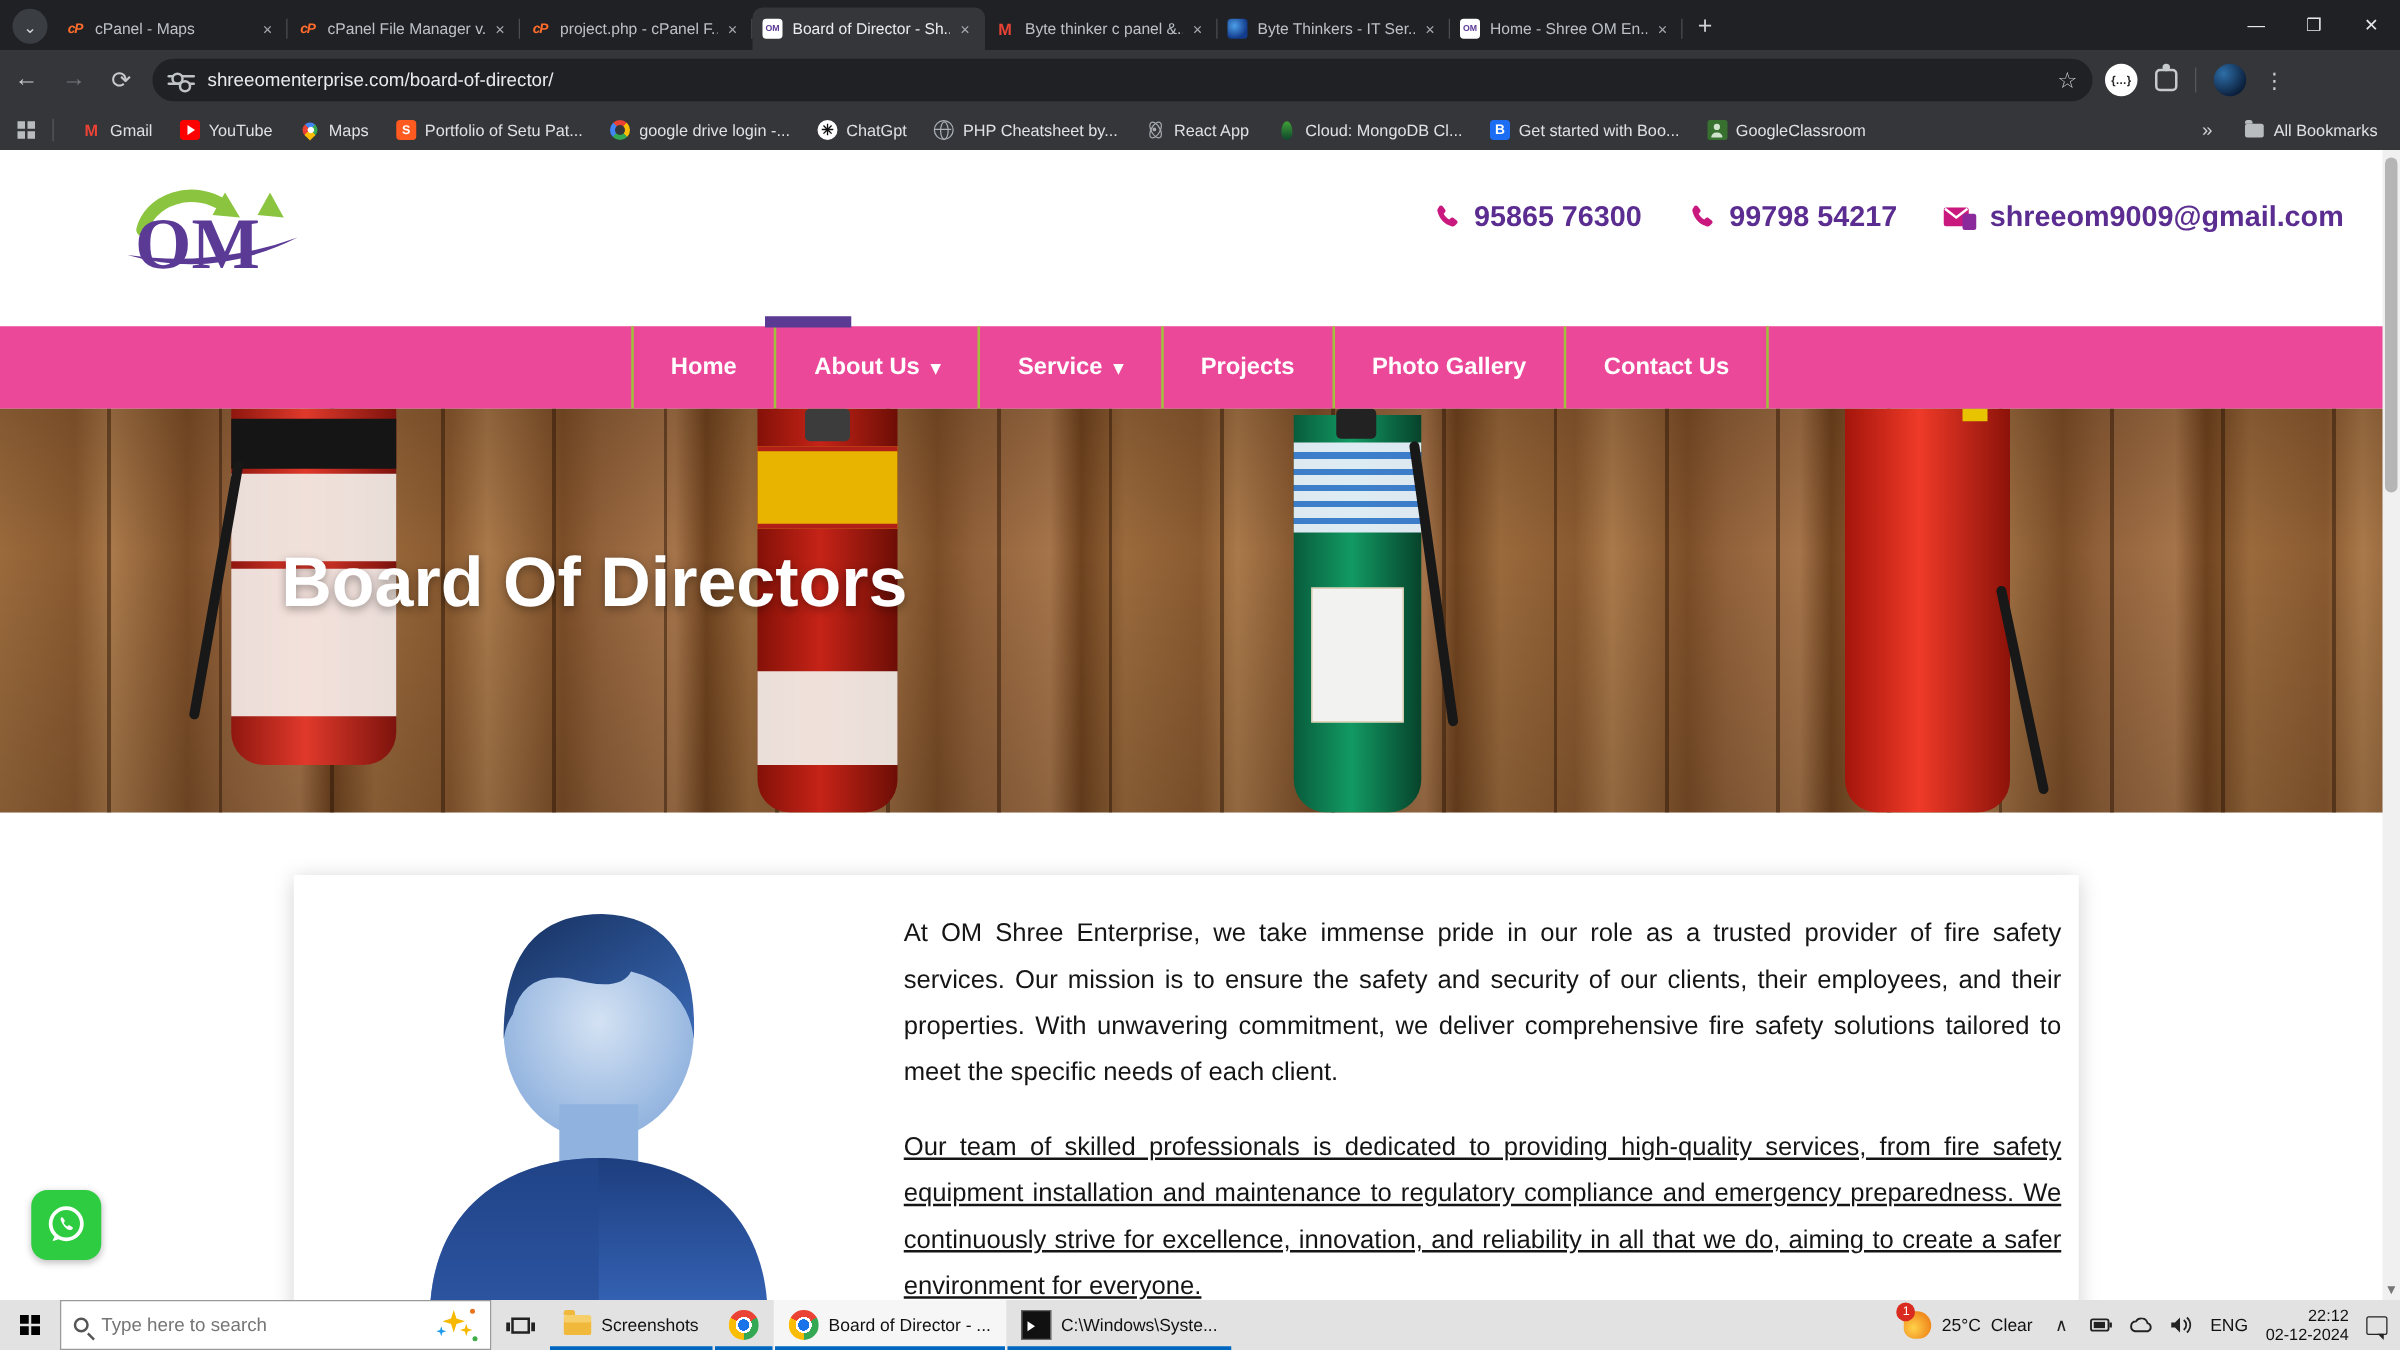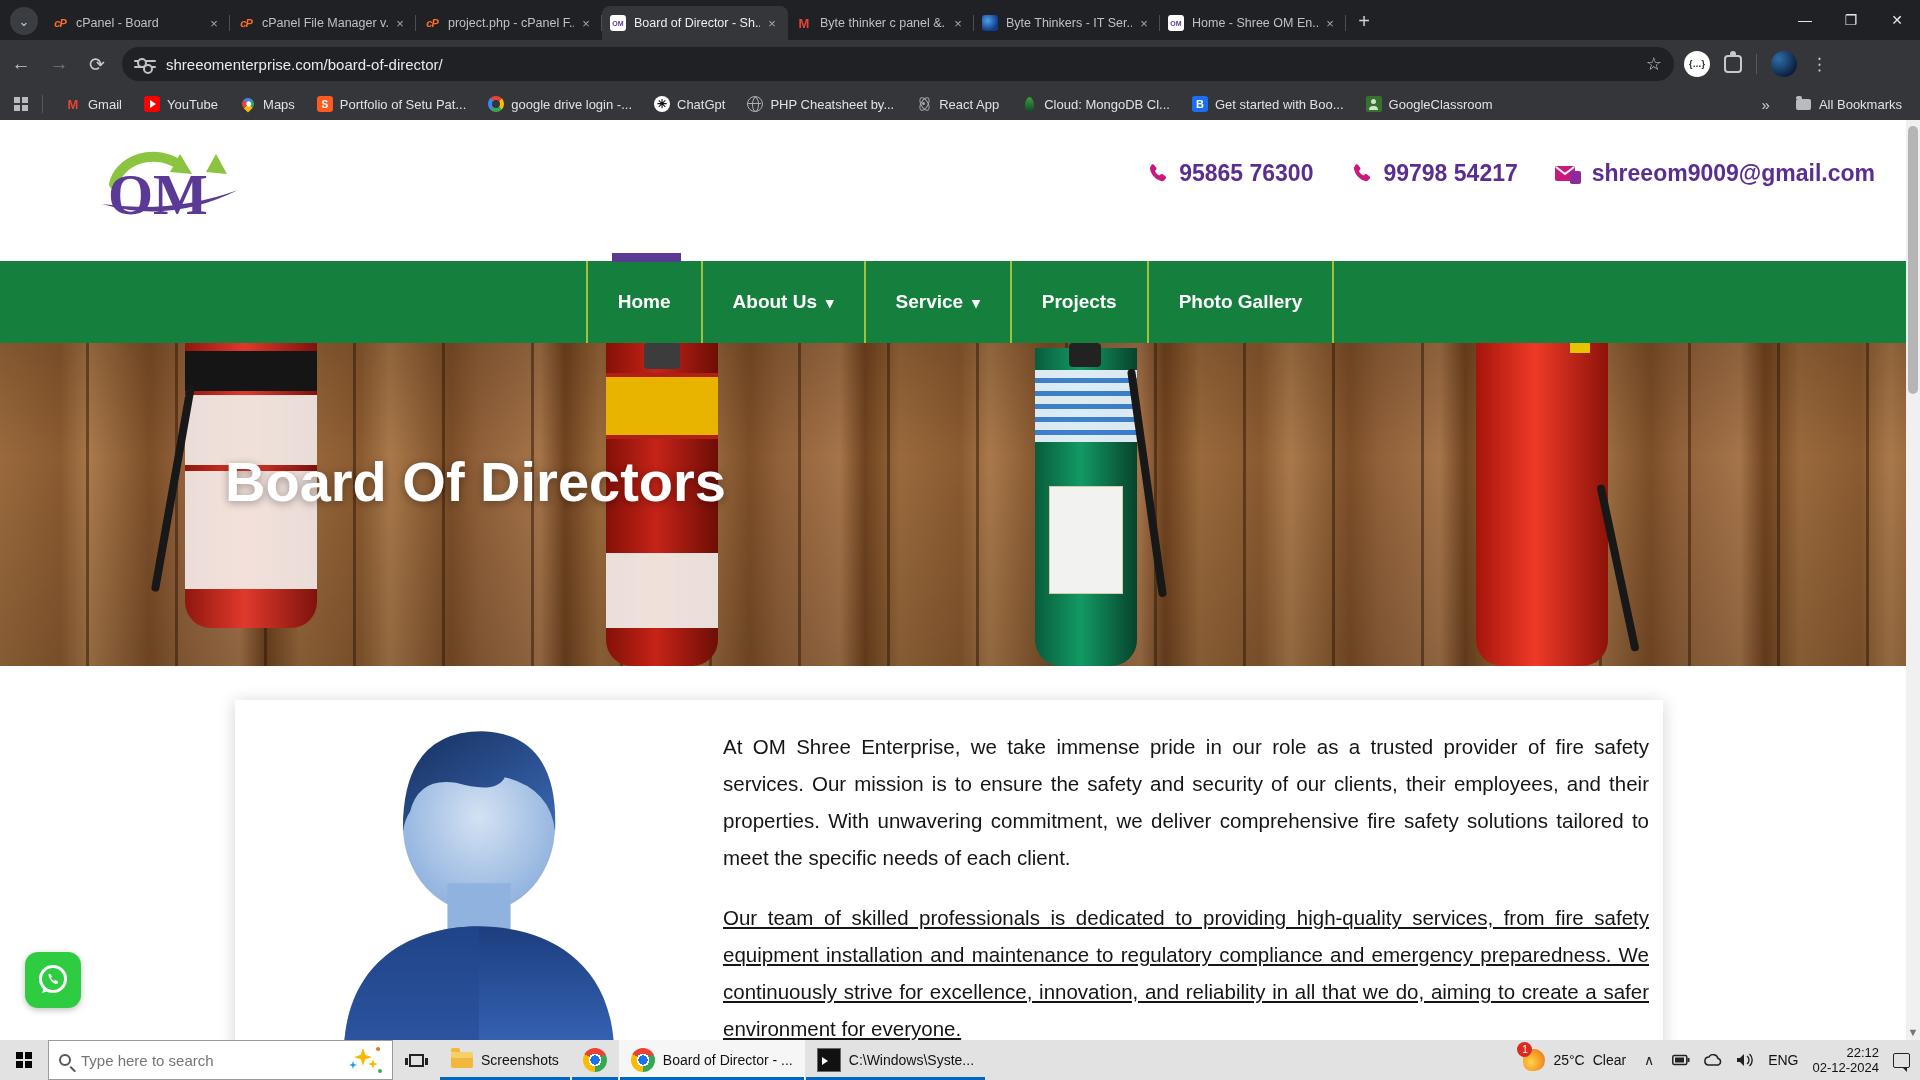--- a/index.html
+++ b/index.html
@@ -82,21 +82,21 @@
   
   .page { position:absolute; top:120px; left:0; right:0; bottom:40px; background:#fff; overflow:hidden; }
 
   .site-header { height:141px; position:relative; }
   .logo { position:absolute; left:100px; top:28px; }
   .contact { position:absolute; right:45px; top:40px; display:flex; align-items:center; gap:36px; }
   .c-item { display:flex; align-items:center; gap:10px; color:#5b2d90; font-weight:bold; font-size:23px; }
   .c-item svg { flex:none; }
 
   .notch { position:absolute; left:612px; top:133px; width:69px; height:9px; background:#5b3a94; }
-  .mainnav { height:82px; background:#15803d; display:flex; justify-content:center; }
+  .mainnav { height:66px; background:#ec4899; display:flex; justify-content:center; }
   .nav-item { display:flex; align-items:center; padding:0 30px; color:#fff; font-weight:bold; font-size:19px; border-left:2px solid #9fc13d; }
   .nav-item:last-child { border-right:2px solid #9fc13d; }
   .caret:after { content:"▾"; font-size:15px; margin-left:9px; }
 
   
   .hero { height:323px; position:relative; overflow:hidden;
     background:
       repeating-linear-gradient(90deg, transparent 0 86px, rgba(45,22,6,.5) 86px 89px),
       linear-gradient(180deg, rgba(50,25,8,.22), rgba(0,0,0,0) 35%, rgba(0,0,0,.14)),
       repeating-linear-gradient(90deg, #9a6a3c 0px, #8a5a30 60px, #a9794a 90px, #7c4e28 150px, #91613a 180px, #a5744a 240px, #6f431f 265px, #9a6a3c 300px);
@@ -177,21 +177,21 @@
 </head>
 <body>
 
 <div class="screen">
 
   <div class="tabstrip">
     <div class="tab-search">⌄</div>
 
     <div class="tab">
       <span class="fav fav-cpanel">cP</span>
-      <span class="tab-title">cPanel - Board</span>
+      <span class="tab-title">cPanel - Maps</span>
       <span class="tab-close">×</span>
     </div>
     <div class="tab">
       <span class="fav fav-cpanel">cP</span>
       <span class="tab-title">cPanel File Manager v...</span>
       <span class="tab-close">×</span>
     </div>
     <div class="tab">
       <span class="fav fav-cpanel">cP</span>
       <span class="tab-title">project.php - cPanel F...</span>
@@ -354,20 +354,23 @@
         </div>
       <div class="nav-item">
           <span>Service</span>
           <span class="caret"></span>
         </div>
       <div class="nav-item">
           <span>Projects</span>
         </div>
       <div class="nav-item">
           <span>Photo Gallery</span>
+        </div>
+      <div class="nav-item">
+          <span>Contact Us</span>
         </div>
     </nav>
 
     <div class="hero">
       <div class="ext ext-a">
         <div class="band b1"></div>
           <div class="band b2"></div>
           <div class="band b3"></div>
         <div class="hose" style="left:-16px; top:40px; height:210px; transform:rotate(10deg);"></div>
       </div>

